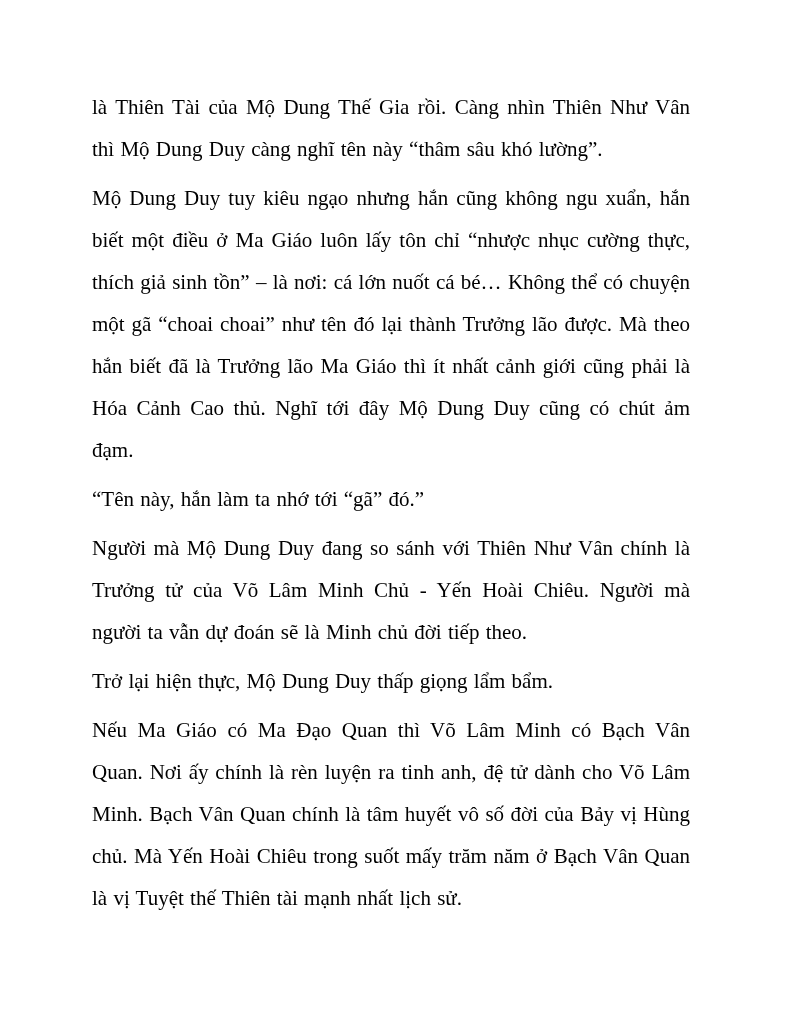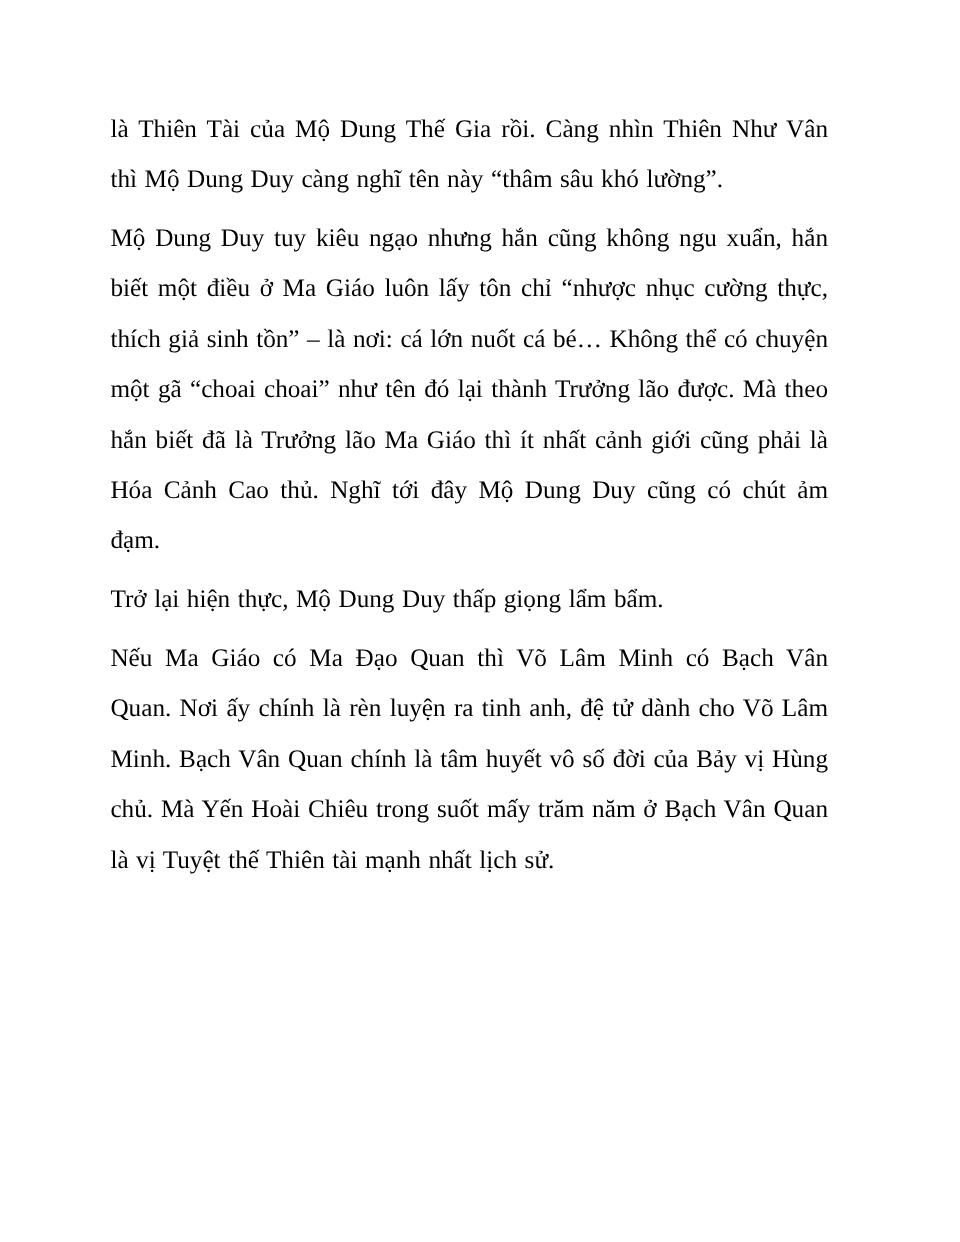--- a/index.html
+++ b/index.html
@@ -30,15 +30,17 @@
     margin: 0 0 7px 0;
     word-spacing: 1px;
   }
 </style>
 </head>
 <body>
 
 <div class="page">
   <p>là Thiên Tài của Mộ Dung Thế Gia rồi. Càng nhìn Thiên Như Vân thì Mộ Dung Duy càng nghĩ tên này “thâm sâu khó lường”.</p>
   <p>Mộ Dung Duy tuy kiêu ngạo nhưng hắn cũng không ngu xuẩn, hắn biết một điều ở Ma Giáo luôn lấy tôn chỉ “nhược nhục cường thực, thích giả sinh tồn” – là nơi: cá lớn nuốt cá bé… Không thể có chuyện một gã “choai choai” như tên đó lại thành Trưởng lão được. Mà theo hắn biết đã là Trưởng lão Ma Giáo thì ít nhất cảnh giới cũng phải là Hóa Cảnh Cao thủ. Nghĩ tới đây Mộ Dung Duy cũng có chút ảm đạm.</p>
+  <p>“Tên này, hắn làm ta nhớ tới “gã” đó.”</p>
+  <p>Người mà Mộ Dung Duy đang so sánh với Thiên Như Vân chính là Trưởng tử của Võ Lâm Minh Chủ - Yến Hoài Chiêu. Người mà người ta vẫn dự đoán sẽ là Minh chủ đời tiếp theo.</p>
   <p>Trở lại hiện thực, Mộ Dung Duy thấp giọng lẩm bẩm.</p>
   <p>Nếu Ma Giáo có Ma Đạo Quan thì Võ Lâm Minh có Bạch Vân Quan. Nơi ấy chính là rèn luyện ra tinh anh, đệ tử dành cho Võ Lâm Minh. Bạch Vân Quan chính là tâm huyết vô số đời của Bảy vị Hùng chủ. Mà Yến Hoài Chiêu trong suốt mấy trăm năm ở Bạch Vân Quan là vị Tuyệt thế Thiên tài mạnh nhất lịch sử.</p>
 </div>
 
 </body></html>

